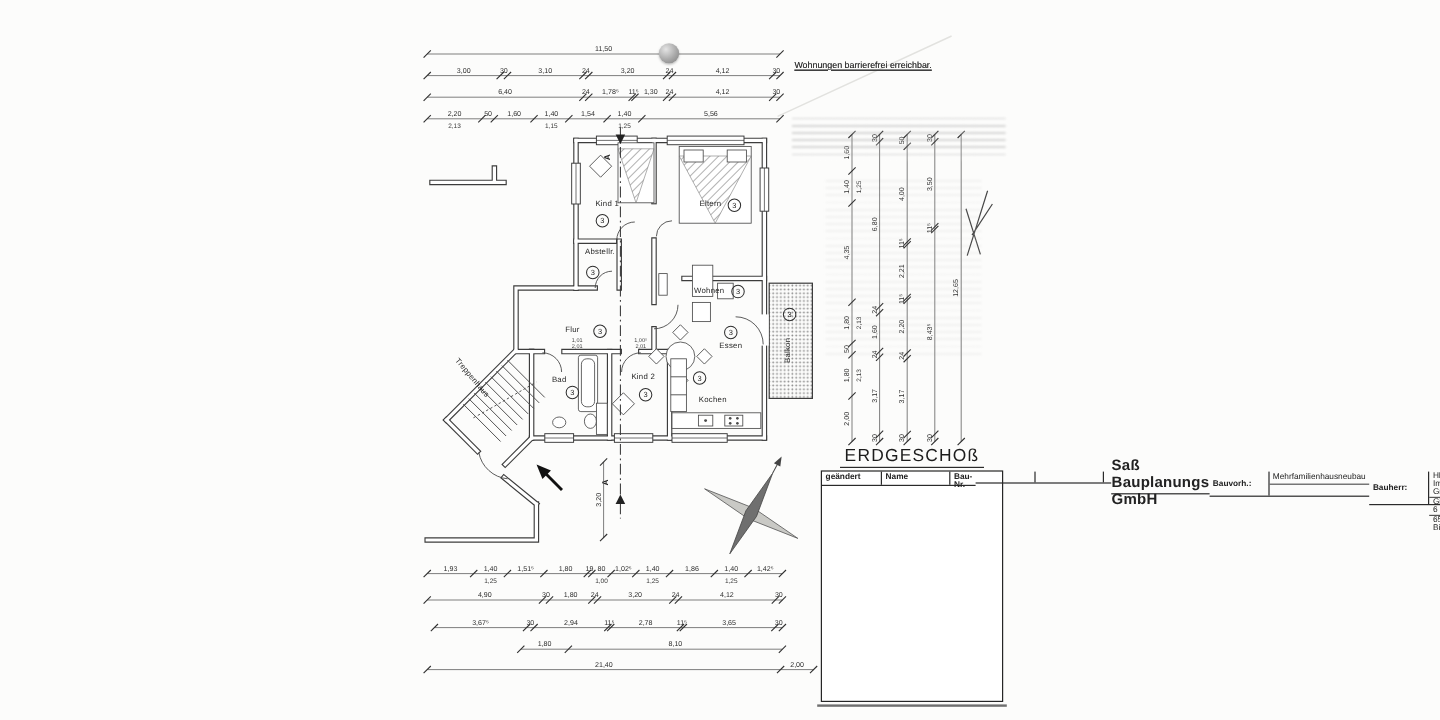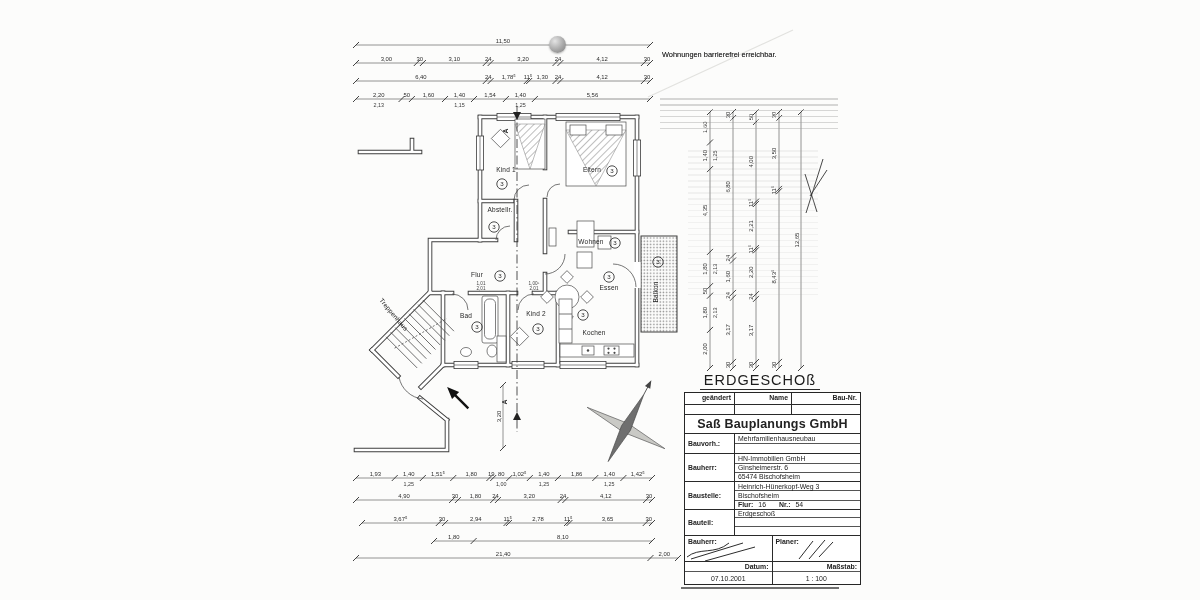--- a/index.html
+++ b/index.html
@@ -23,41 +23,41 @@
   .marktxt{font-size:6.2px;fill:#1f1f1f;}
   .tinytxt{font-size:4.6px;fill:#444;}
   .sect{stroke:#333;stroke-width:.85;stroke-dasharray:9 3 1.5 3;fill:none;}
   .sectA{font-size:7px;fill:#222;font-weight:bold;}
   .pen{stroke:#2e2e2e;stroke-width:1;fill:none;opacity:.88;}
 
   
   #notes{position:absolute;left:662px;top:50px;width:190px;font-size:7.4px;line-height:9px;color:#2c2c2c;
          text-shadow:0 0 .4px #777;}
   #notes .n1{margin-bottom:9px;}
-  #notes span{margin-top:25px;}
+  #notes span{text-decoration:underline;margin-top:25px;}
 
   
   .bleed{position:absolute;filter:blur(.7px);opacity:.38;pointer-events:none;
     background:repeating-linear-gradient(0deg,transparent 0 4.5px,#9a9a9a 4.5px 6px),
                repeating-linear-gradient(90deg,transparent 0 7px,#fcfcfb 7px 9px);}
   #bleed1{left:660px;top:98px;width:178px;height:36px;}
   #bleed2{left:688px;top:150px;width:130px;height:150px;opacity:.10;}
 
   
   #ball{position:absolute;left:549px;top:36px;width:17px;height:17px;border-radius:50%;
         background:radial-gradient(circle at 35% 30%,#e4e4e4,#a7a7a7 55%,#7c7c7c 100%);
         box-shadow:0 1px 2px rgba(0,0,0,.25);}
 
   
   #tb-heading{position:absolute;left:684px;top:371px;width:152px;text-align:center;}
   #tb-heading span{display:inline-block;font-size:14.5px;letter-spacing:1px;color:#1c1c1c;
         border-bottom:1.2px solid #2a2a2a;padding:0 4px 1px 4px;}
-  #titleblock{position:absolute;left:684px;top:392px;width:177px;height:193px;
+  #titleblock{position:absolute;left:684px;top:392px;width:152px;height:193px;
         border:1.4px solid #262626;background:rgba(255,255,255,.94);
-        display:flex;flex-direction:column;font-size:6.9px;color:#222;box-sizing:border-box;text-align:right;}
+        display:flex;flex-direction:row;font-size:6.9px;color:#222;box-sizing:border-box;}
   #titleblock .row{border-bottom:1px solid #2a2a2a;display:flex;box-sizing:border-box;}
   #titleblock .row:last-child{border-bottom:none;}
   .cell{box-sizing:border-box;padding:1px 3px;}
   .cr{border-right:1px solid #2a2a2a;}
   .lblcell{width:50px;display:flex;align-items:center;}
   .valcell{flex:1;display:flex;flex-direction:column;}
   .vline{flex:1;display:flex;align-items:center;padding:0 3px;border-bottom:1px solid #555;}
   .vline:last-child{border-bottom:none;}
   #company{font-size:12.5px;font-weight:bold;letter-spacing:.2px;display:flex;align-items:center;justify-content:center;}
   .sigcell{position:relative;width:50%;box-sizing:border-box;}

